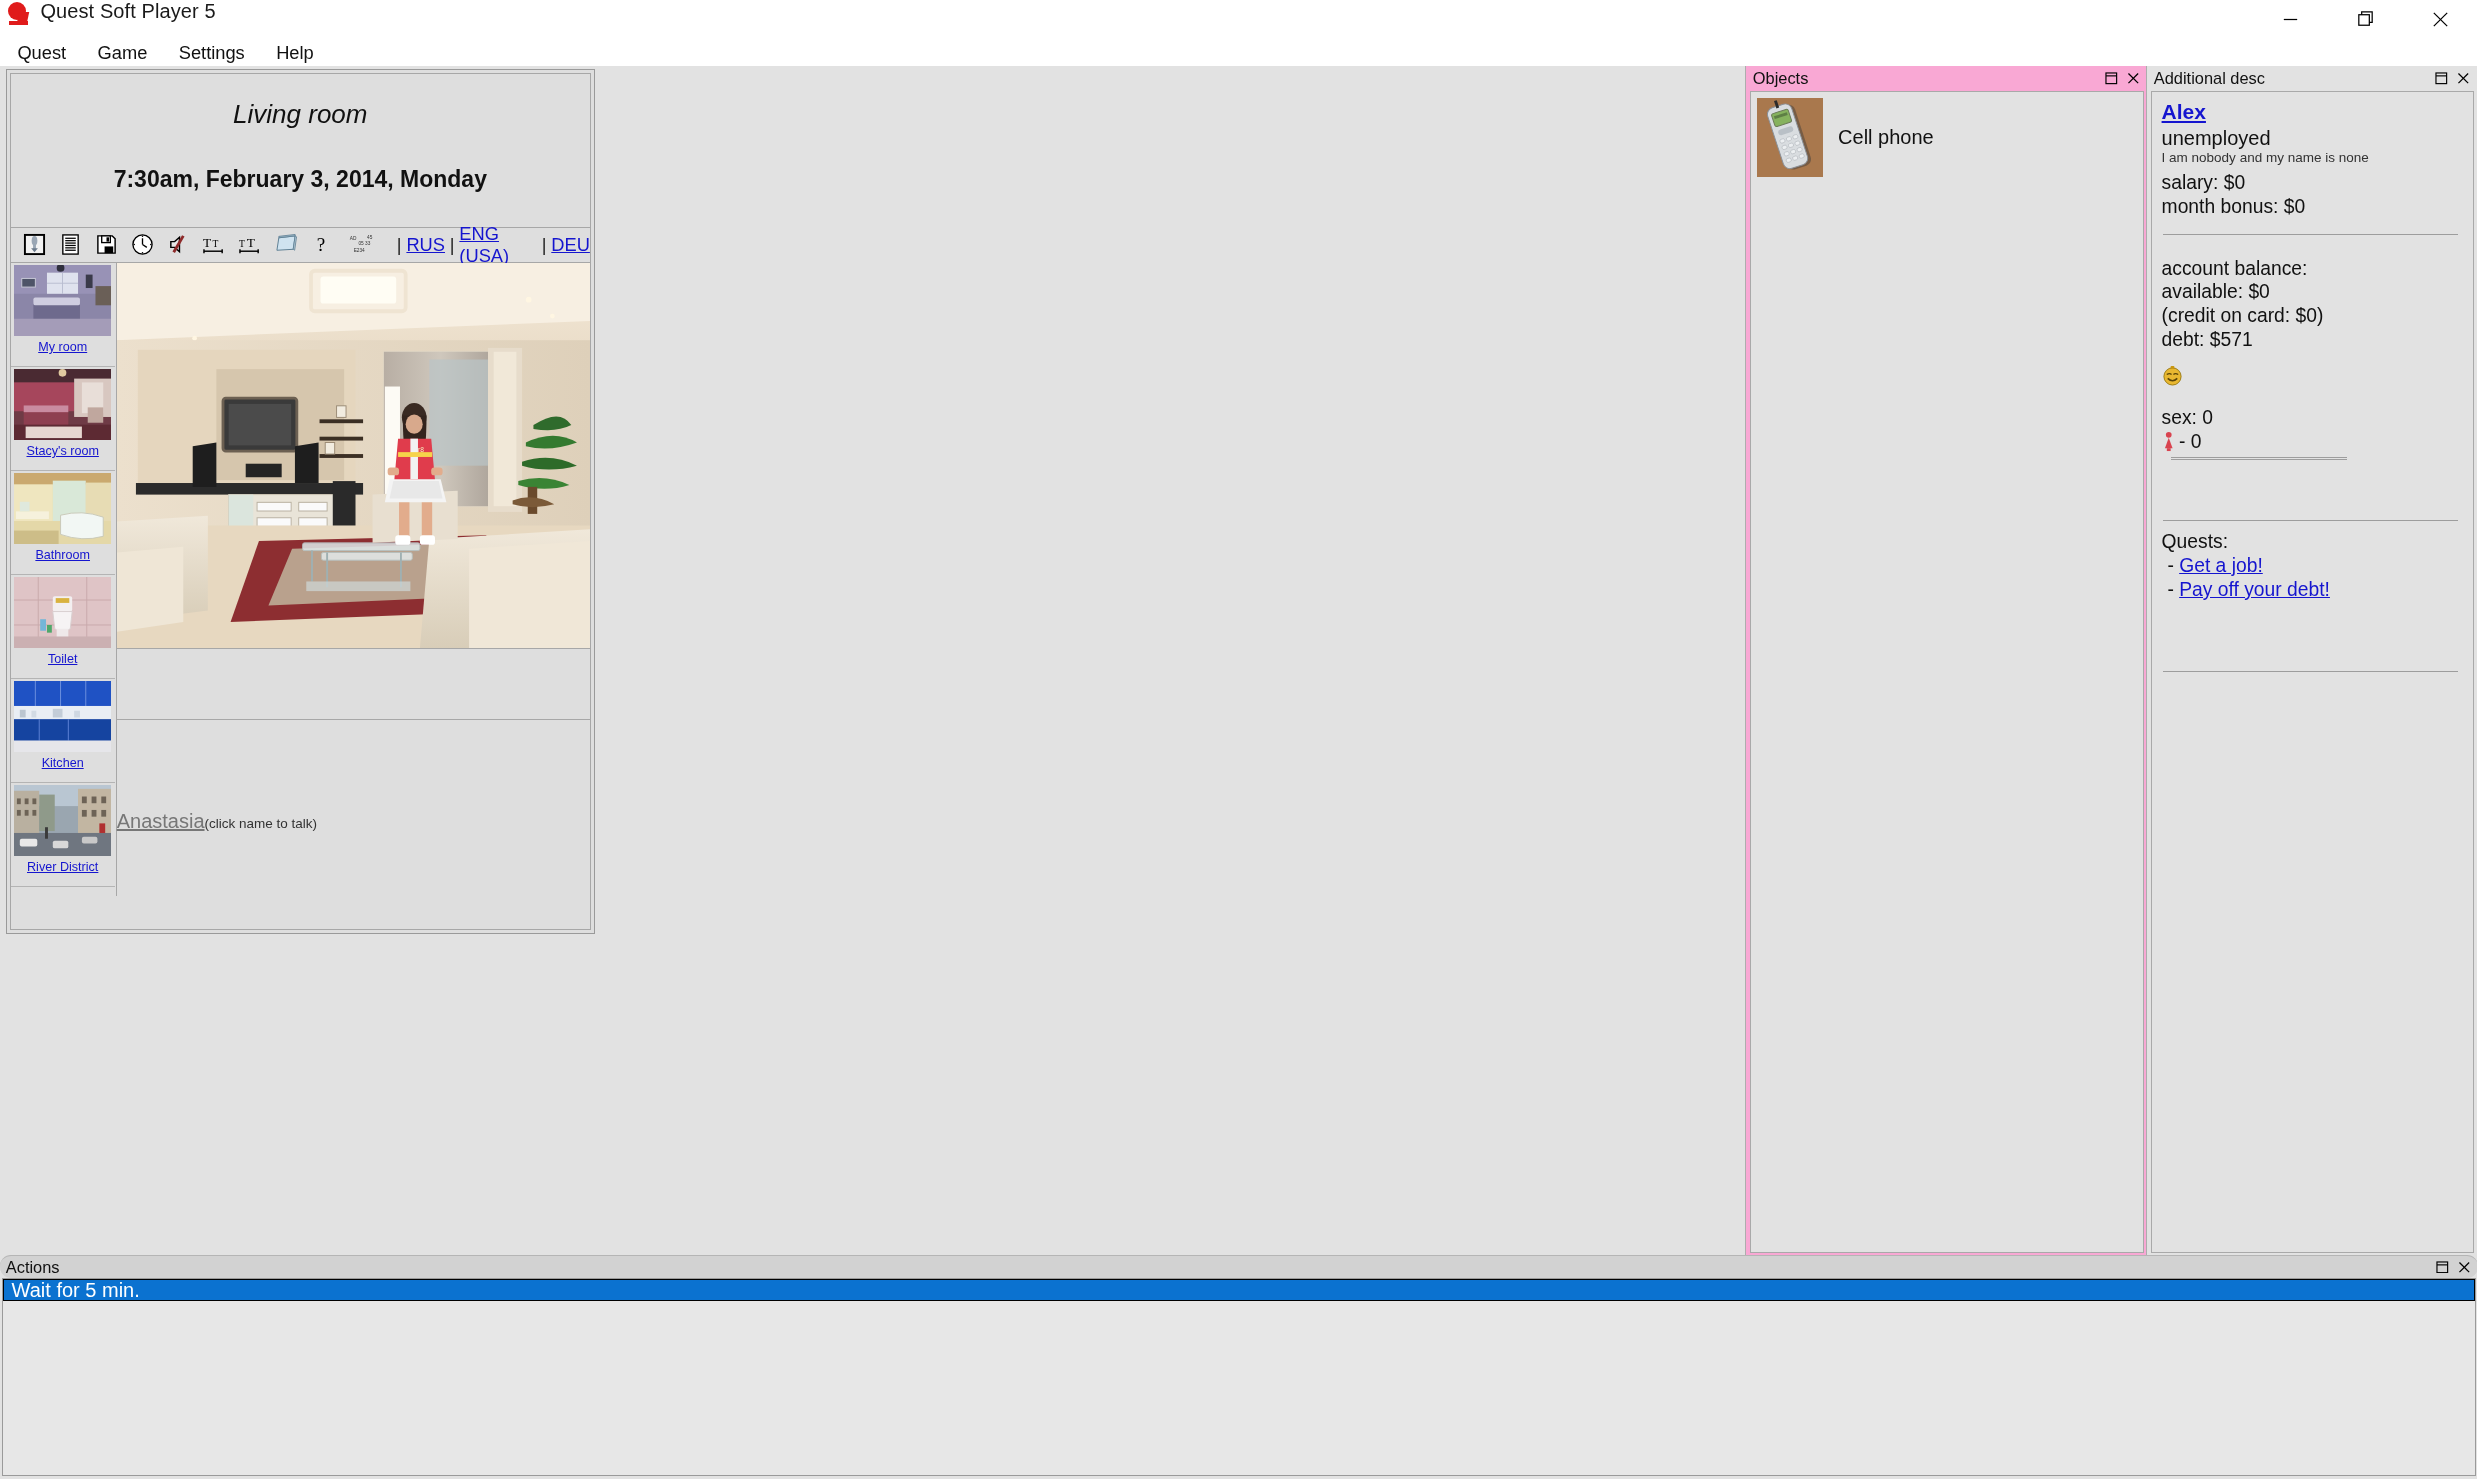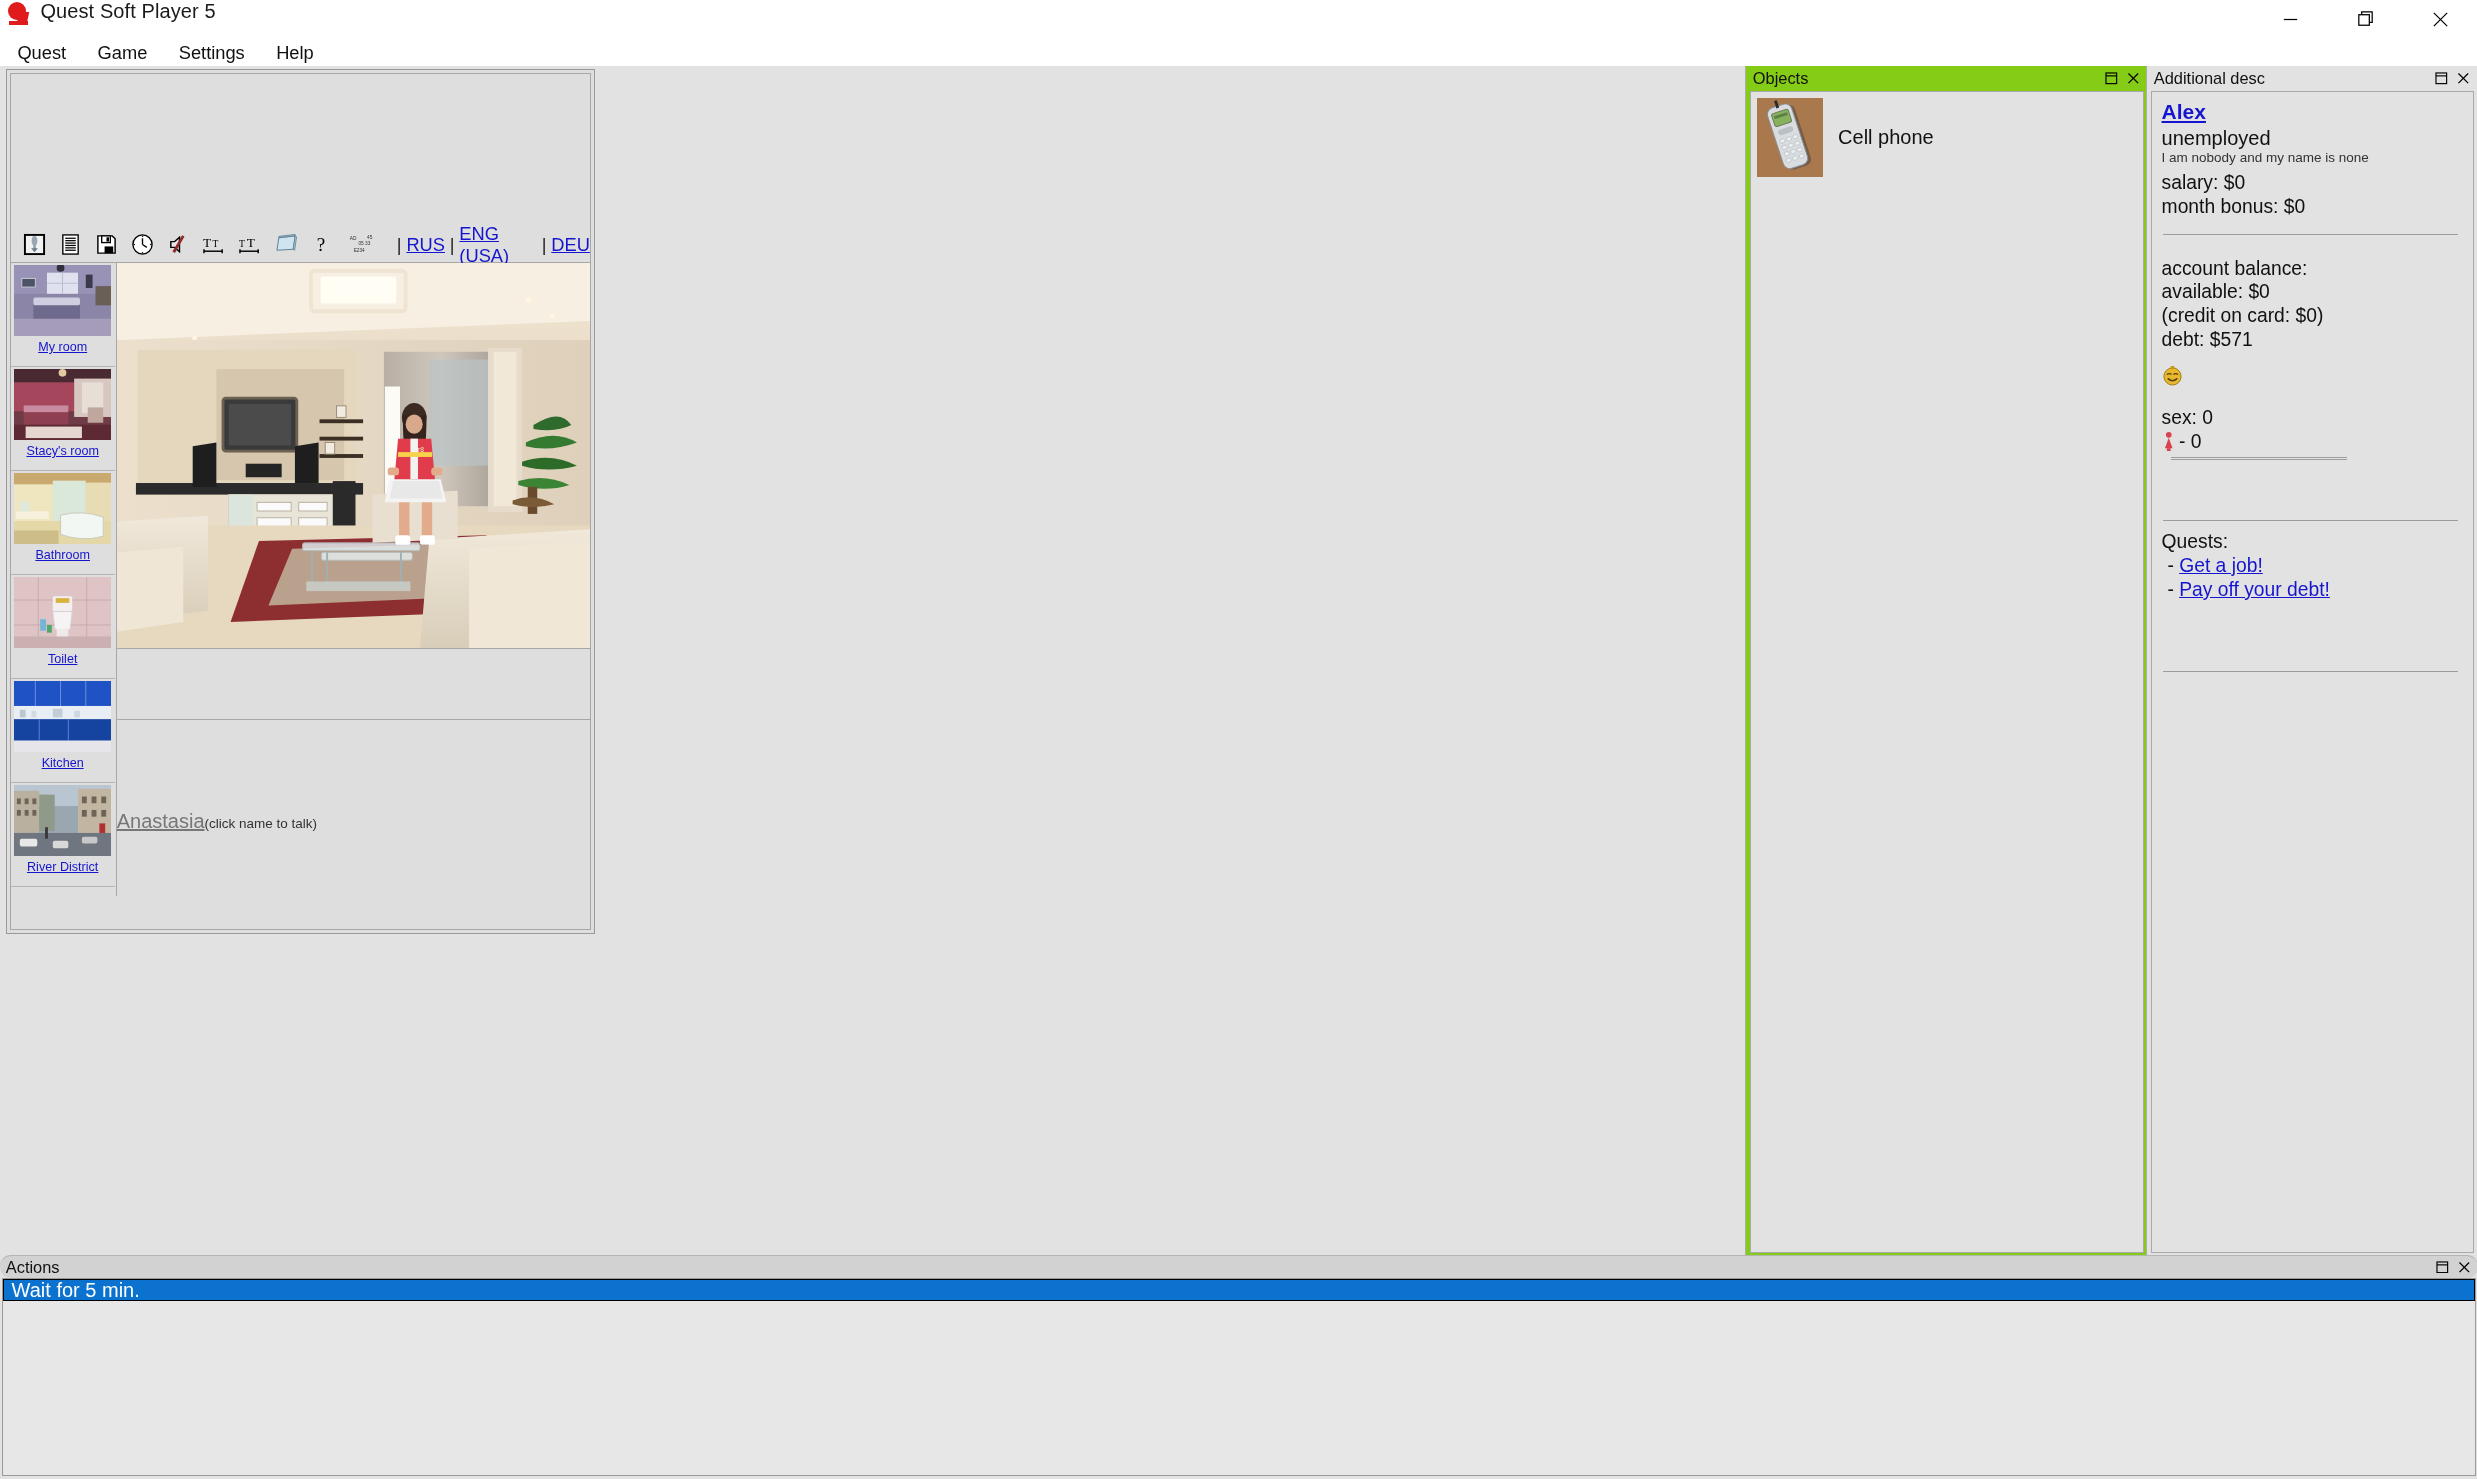--- a/index.html
+++ b/index.html
@@ -134,21 +134,21 @@
   .statusline{
     position:absolute;left:0;bottom:0;right:0;height:33px;
     border-top:1px solid #a7a7a7;box-sizing:border-box;
     display:flex;align-items:center;justify-content:center;
     font-size:19.3px;color:#111;
   }
 
   
   .objpanel{
     position:absolute;left:1745px;top:0px;width:402px;height:1190px;
-    background:#84cc16;box-sizing:border-box;
+    background:#f9a8d4;box-sizing:border-box;
     border-left:1px solid #adadad;
   }
   .panel-head{
     height:25px;display:flex;align-items:center;
     font-size:16.4px;color:#111;padding-left:6.8px;box-sizing:border-box;
   }
   .panel-head .hctl{margin-left:auto;display:flex;gap:8.7px;padding-right:7.7px;}
   .panel-body{
     position:absolute;left:3.9px;top:25px;right:2.9px;bottom:2.9px;
     border:1px solid #a9a9a9;background:#e2e2e2;box-sizing:border-box;
@@ -255,20 +255,24 @@
     <div class="menuitem">Game</div>
     <div class="menuitem">Settings</div>
     <div class="menuitem">Help</div>
   </div>
 
   <div class="workspace">
 
     <div class="gamepanel">
       <div class="gp-inner">
 
+        <div class="desc-box">
+          <div class="room-title">Living room</div>
+          <div class="room-time">7:30am, February 3, 2014, Monday</div>
+        </div>
 
         <div class="toolbar">
 
           <div class="tbi">
             <svg width="23" height="23" viewBox="0 0 24 24">
               <rect x="2" y="2" width="20" height="20" fill="#f2f2f2" stroke="#000" stroke-width="2"></rect>
               <ellipse cx="12" cy="8" rx="3" ry="5" fill="#9aa6b4"></ellipse>
               <rect x="10.5" y="11" width="3" height="7" fill="#9aa6b4"></rect>
               <path d="M8.5 16 L12 20 L15.5 16 Z" fill="#6d7b8c"></path>
             </svg>

